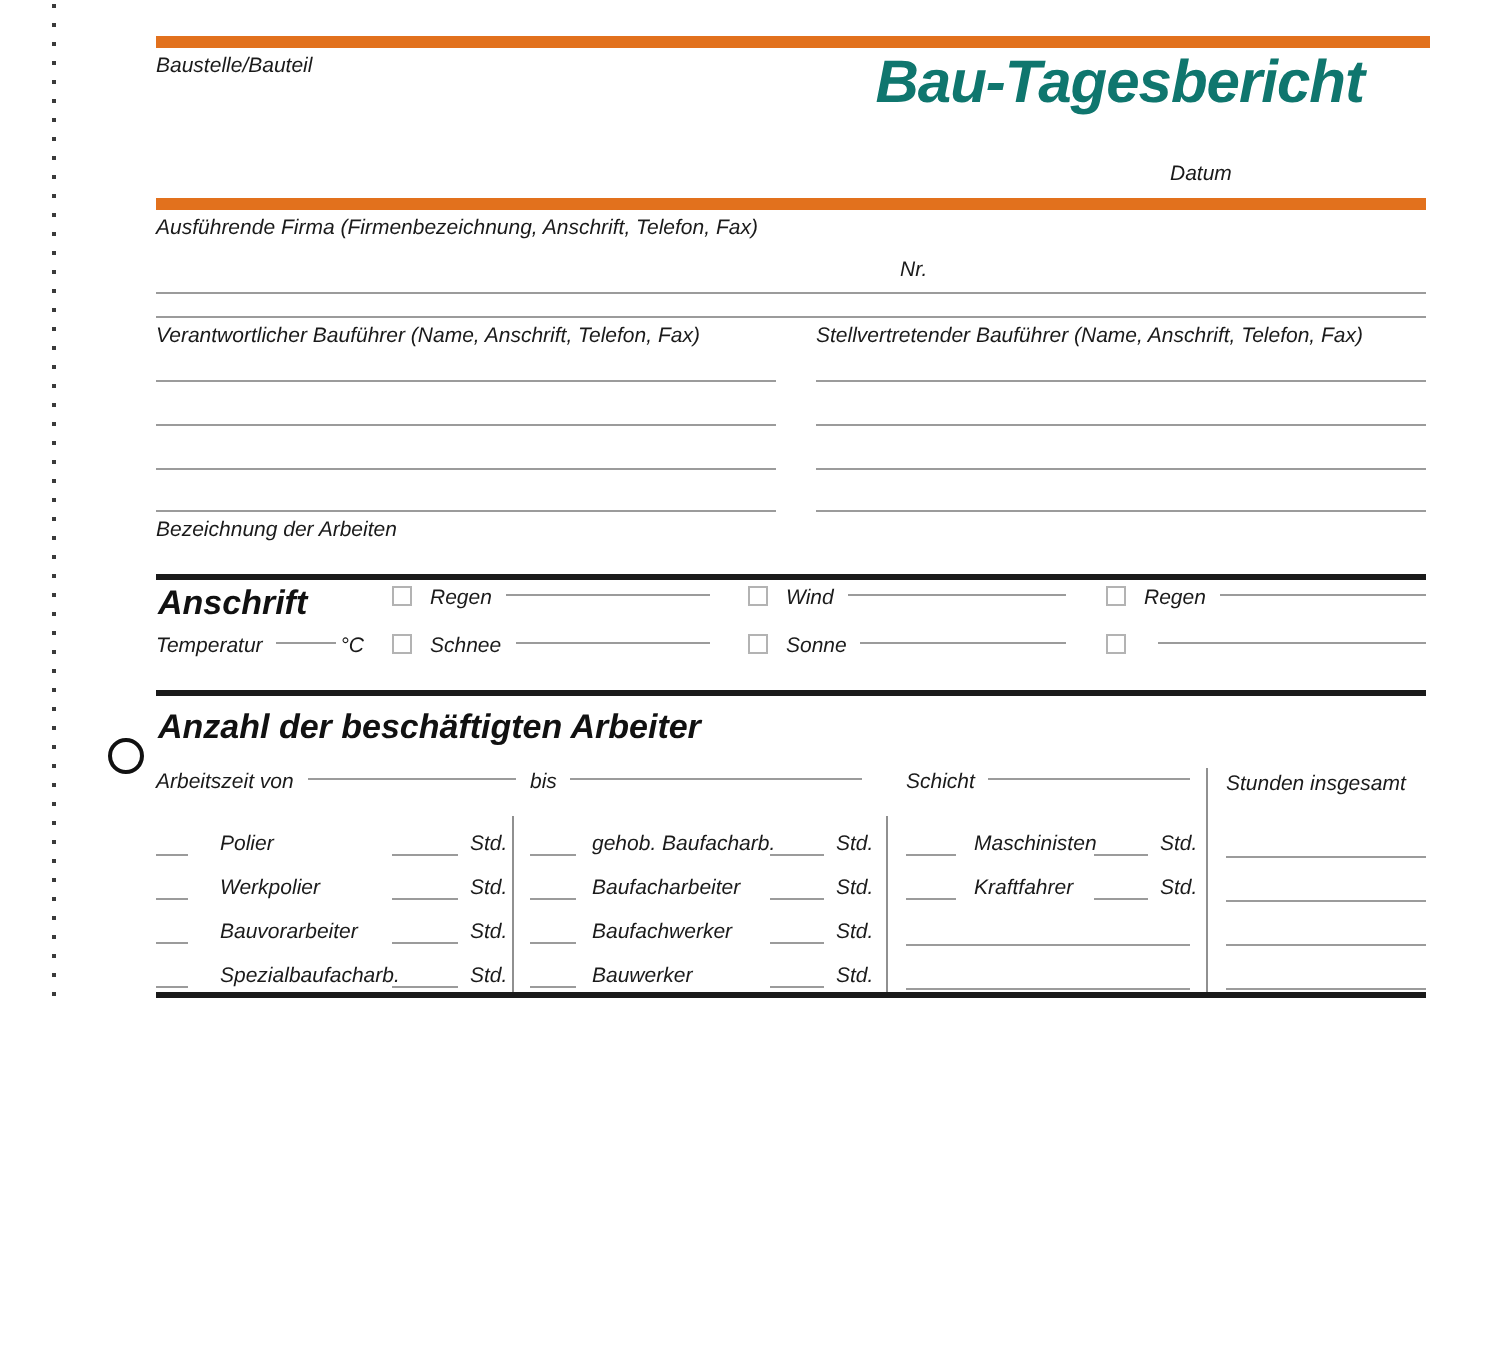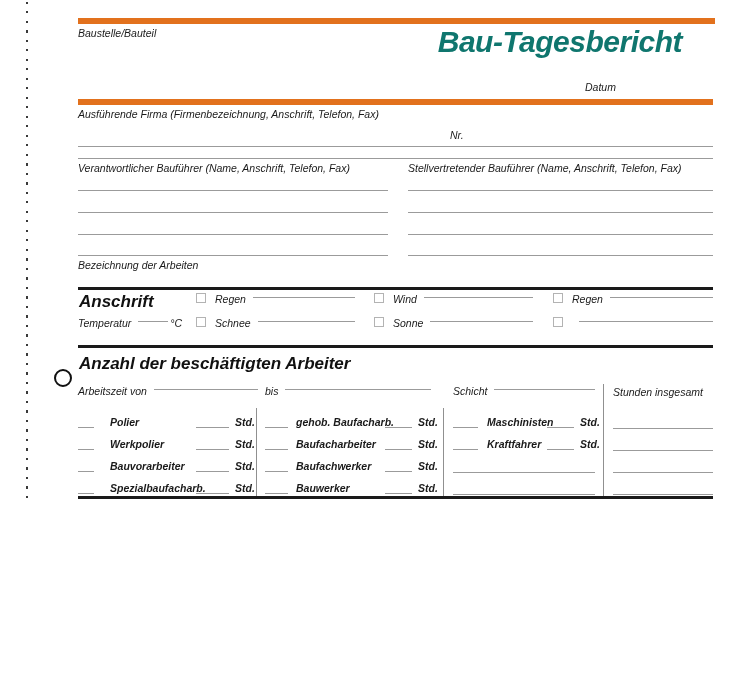--- a/index.html
+++ b/index.html
@@ -17,21 +17,21 @@
   .hole{position:absolute;width:18px;height:18px;border:2.5px solid #111;border-radius:50%;background:#fff;box-sizing:border-box;}
   
   .fcell{position:absolute;display:flex;align-items:center;height:13px;}
   .fcell .t{font-style:italic;font-size:10.5px;line-height:12px;white-space:nowrap;}
   .fline{flex:1;border-bottom:1px solid #9b9b9b;margin:0 0 2px 7px;}
   .cb{width:8px;height:8px;border:1px solid #b3b3b3;background:#fff;margin-bottom:1px;flex:0 0 auto;}
   .fcell .wxl{font-style:italic;font-size:10.5px;line-height:12px;white-space:nowrap;margin-left:9px;}
   
   .wrow{position:absolute;height:13px;font-style:italic;font-size:10.5px;line-height:12px;}
   .wrow .bl{position:absolute;bottom:0;border-bottom:1px solid #9b9b9b;height:0;}
-  .wrow .rl{position:absolute;bottom:0;white-space:nowrap;font-weight:bold;}
+  .wrow .rl{position:absolute;bottom:0;white-space:nowrap;}
 </style>
 </head>
 <body>
 
 <div class="page">
 
   <div class="dotted" style="left:26px;top:2px;height:500px;"></div>
 
   <div class="obar" style="left:78px;top:18px;width:637px;"></div>
   <div class="lbl" style="left:78px;top:27px;">Baustelle/Bauteil</div>

